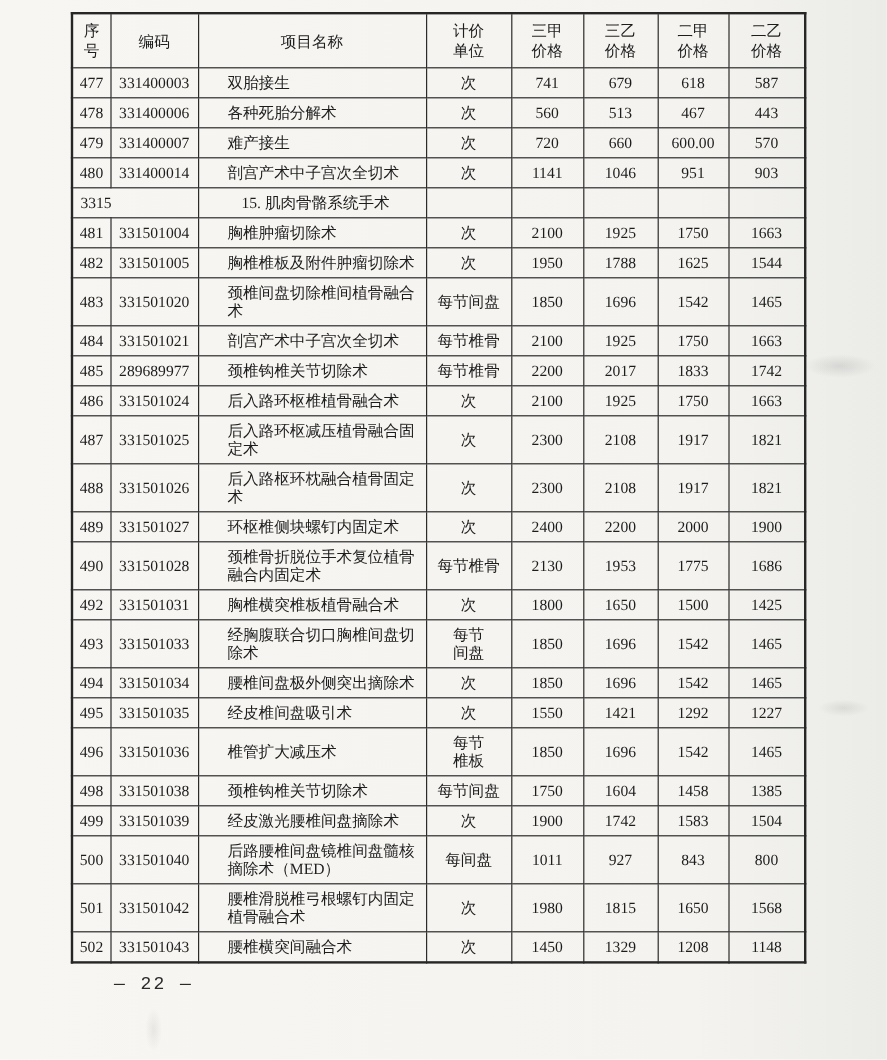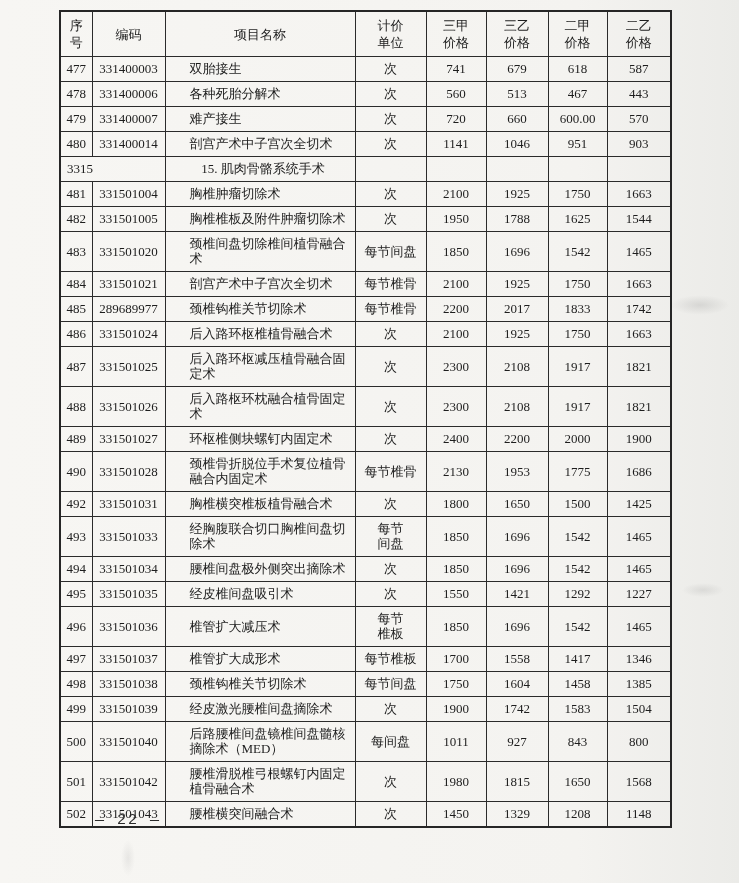--- a/index.html
+++ b/index.html
@@ -275,30 +275,20 @@
           <td>331501036</td>
           <td class="name-cell">椎管扩大减压术</td>
           <td class="unit-cell">每节
 椎板</td>
           <td>1850</td>
           <td>1696</td>
           <td>1542</td>
           <td>1465</td>
         </tr>
         <tr>
-          <td>497</td>
-          <td>331501037</td>
-          <td class="name-cell">椎管扩大成形术</td>
-          <td class="unit-cell">每节椎板</td>
-          <td>1700</td>
-          <td>1558</td>
-          <td>1417</td>
-          <td>1346</td>
-        </tr>
-        <tr>
           <td>498</td>
           <td>331501038</td>
           <td class="name-cell">颈椎钩椎关节切除术</td>
           <td class="unit-cell">每节间盘</td>
           <td>1750</td>
           <td>1604</td>
           <td>1458</td>
           <td>1385</td>
         </tr>
         <tr>

